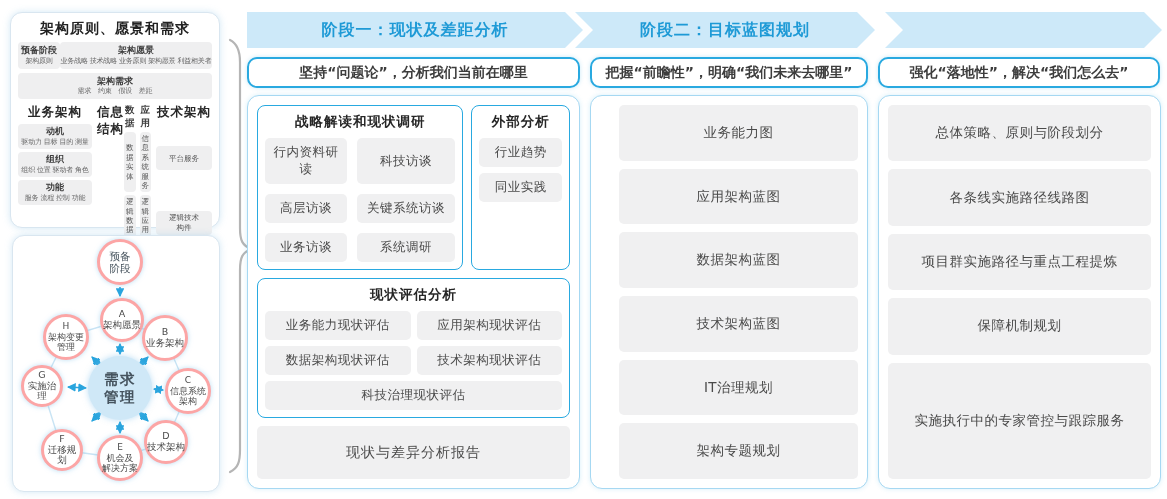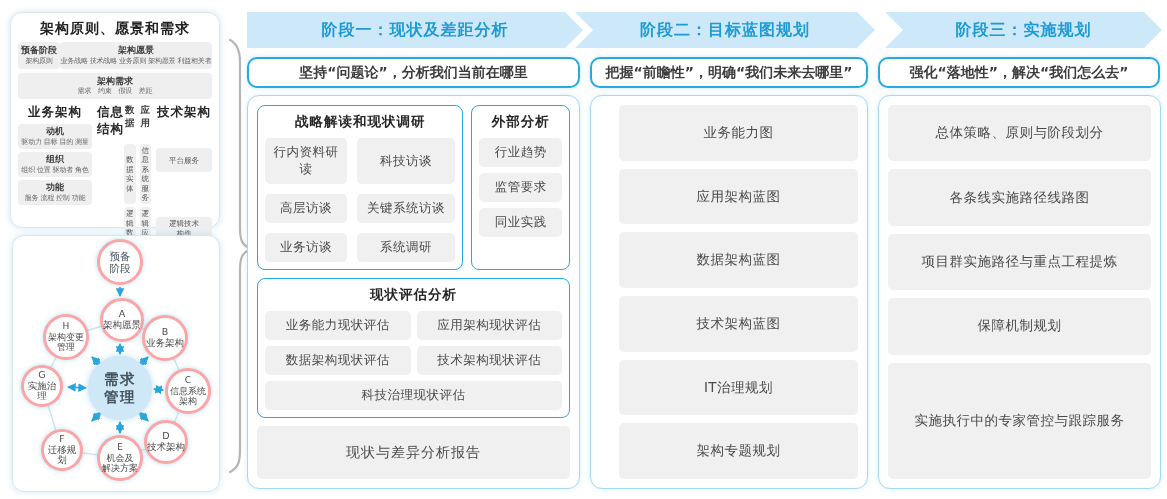--- a/index.html
+++ b/index.html
@@ -26,21 +26,21 @@
   .prep { width:42px; flex:none; height:27px; }
   .vision { flex:1; height:27px; }
   .req { margin-top:4px; height:26px; }
   .p1-cols { display:flex; gap:5px; margin-top:5px; }
   .colTitle { font-size:12.5px; font-weight:700; color:#272727; text-align:center; margin-bottom:3px; letter-spacing:1px; }
   .col-biz { width:74px; display:flex; flex-direction:column; }
   .col-biz .gbox { margin-bottom:3px; height:25px; }
   .col-info { flex:1; display:flex; flex-direction:row; }
   .subrow { display:flex; gap:4px; flex:1; }
   .subcol { flex:1; display:flex; flex-direction:column; }
-  .subTitle { font-size:9.5px; font-weight:700; color:#3d3d3d; text-align:center; margin-bottom:14px; }
+  .subTitle { font-size:9.5px; font-weight:700; color:#3d3d3d; text-align:center; margin-bottom:2px; }
   .subcol .gbox { margin-bottom:3px; flex:1; }
   .subcol .gbox span { display:block; font-size:7.5px; color:#555; line-height:1.25; }
   .col-tech { width:56px; display:flex; flex-direction:column; }
   .col-tech .boxwrap { flex:1; display:flex; flex-direction:column; justify-content:space-around; padding:2px 0; }
   .col-tech .gbox { height:24px; }
   .col-tech .gbox span { display:block; font-size:7.5px; color:#555; line-height:1.25; }
   .p1-bottom { display:flex; gap:4px; margin-top:5px; align-items:stretch; }
   .realLabel { width:28px; font-size:12.5px; font-weight:700; color:#272727; display:flex; align-items:center; text-align:center; word-break:break-all; line-height:1.3; }
   .rb { flex:1; padding:2px; }
   .rb .b { font-size:8.5px; line-height:1.2; }
@@ -272,21 +272,20 @@
     <path d="M8,2 C16,6 18,14 18,24 L18,190 C18,202 20,208 30,211 C20,214 18,220 18,232 L18,412 C18,424 16,430 8,434" fill="none" stroke="#b5b5b5" stroke-width="2.2" stroke-linecap="round"></path>
   </svg>
 
   <svg class="band-svg" width="915" height="36" viewBox="0 0 915 36">
     <polygon points="0,0 318,0 336,18 318,36 0,36" fill="#cde9f9"></polygon>
     <polygon points="328,0 610,0 628,18 610,36 328,36 346,18" fill="#cde9f9"></polygon>
     <polygon points="638,0 897,0 915,18 897,36 638,36 656,18" fill="#cde9f9"></polygon>
   </svg>
   <div class="bandTitle bt1">阶段一：现状及差距分析</div>
   <div class="bandTitle bt2">阶段二：目标蓝图规划</div>
-  <div class="bandTitle bt3">阶段三：实施规划</div>
 
   <div class="subtitle st1">坚持“问题论”，分析我们当前在哪里</div>
   <div class="subtitle st2">把握“前瞻性”，明确“我们未来去哪里”</div>
   <div class="subtitle st3">强化“落地性”，解决“我们怎么去”</div>
 
   <div class="pcol pc1">
     <div class="toprow">
       <div class="bluebox stratbox">
         <div class="btitle">战略解读和现状调研</div>
         <div class="grid2">
@@ -295,21 +294,20 @@
           <div class="gitem">高层访谈</div>
           <div class="gitem">关键系统访谈</div>
           <div class="gitem">业务访谈</div>
           <div class="gitem">系统调研</div>
         </div>
       </div>
       <div class="bluebox extbox">
         <div class="btitle">外部分析</div>
         <div class="list">
           <div class="gitem">行业趋势</div>
-          <div class="gitem">监管要求</div>
           <div class="gitem">同业实践</div>
         </div>
       </div>
     </div>
     <div class="bluebox evalbox">
       <div class="btitle">现状评估分析</div>
       <div class="grid2e">
         <div class="gitem">业务能力现状评估</div>
         <div class="gitem">应用架构现状评估</div>
         <div class="gitem">数据架构现状评估</div>

